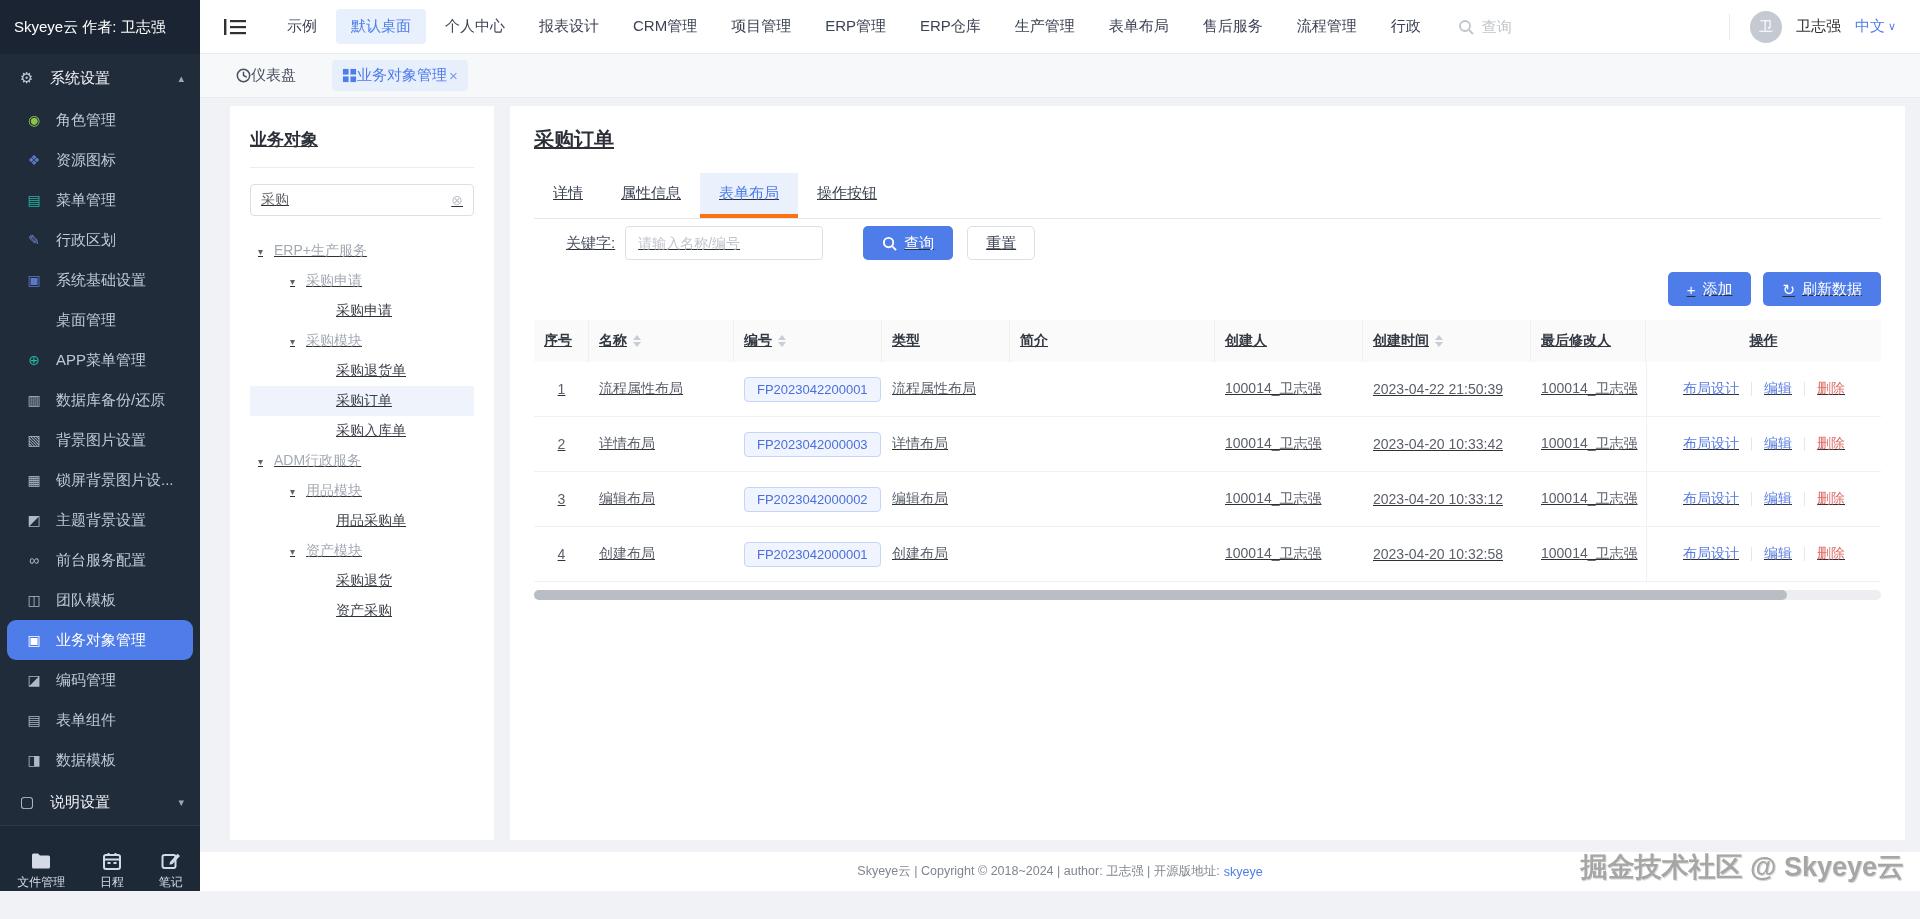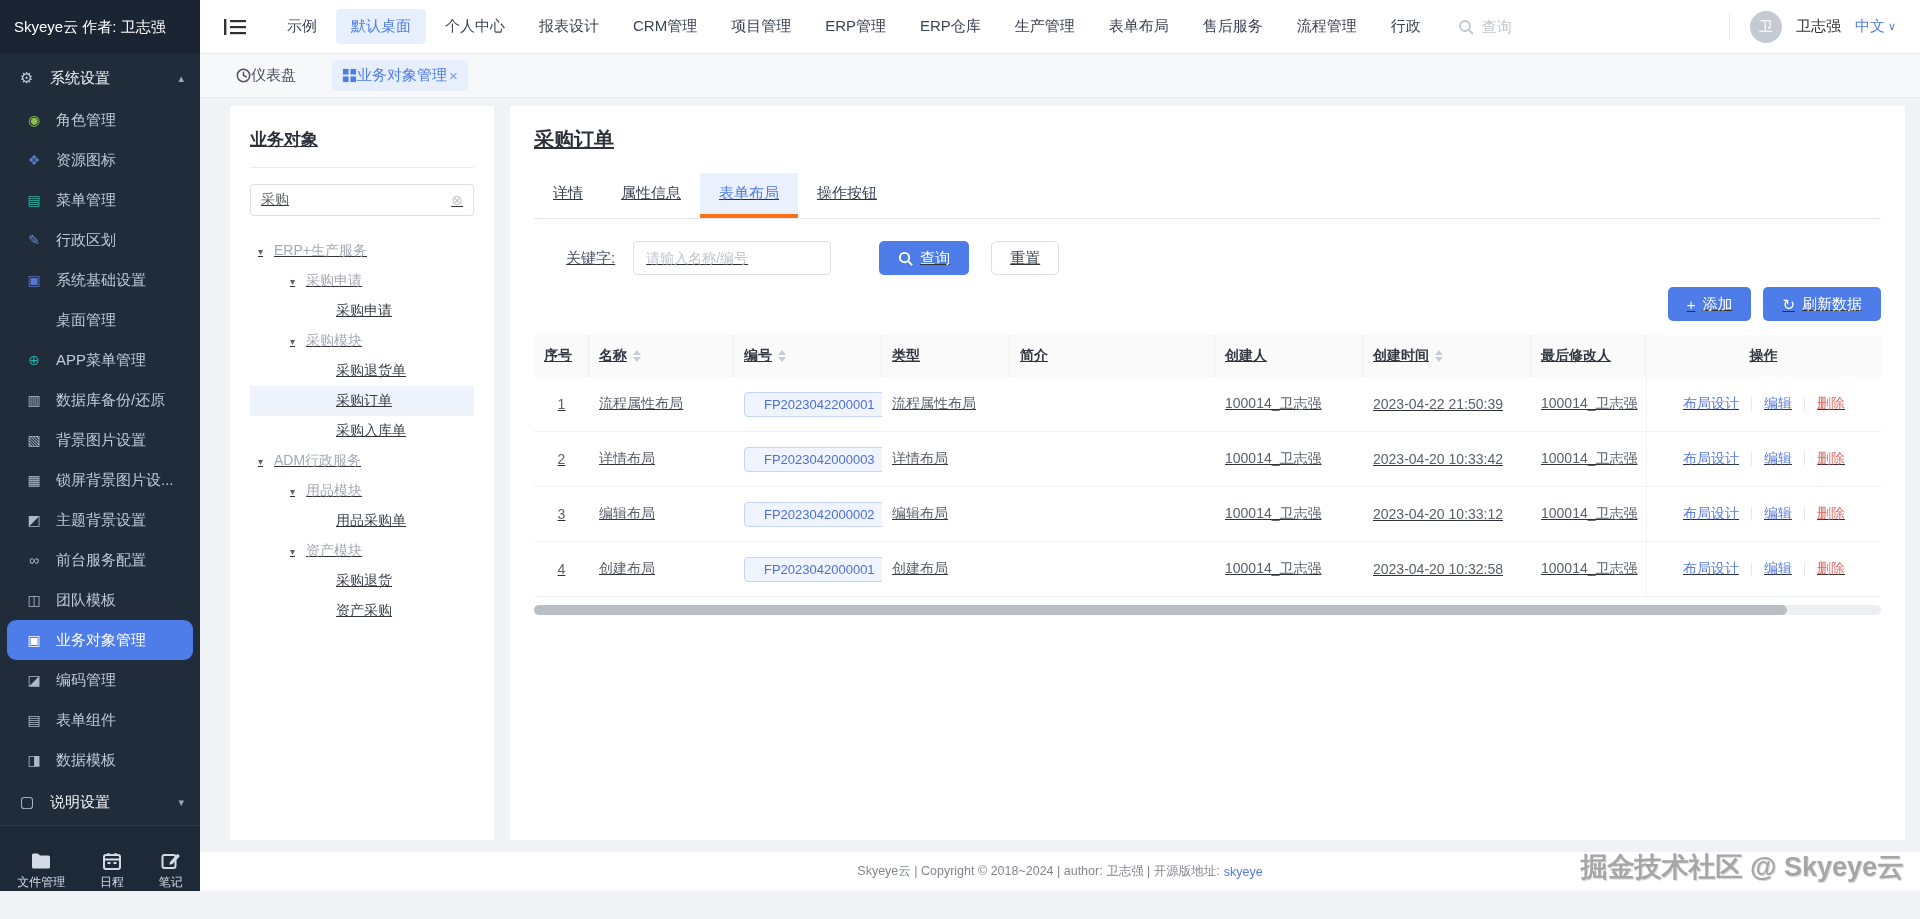--- a/index.html
+++ b/index.html
@@ -66,21 +66,21 @@
   .tnode.lv1 { padding-left:40px; }
   .tnode.lv2 { padding-left:86px; }
   .tnode.selected { background:#eef3fc; }
 
   
   .panel-right { flex:1; padding:20px 24px; overflow:hidden; display:flex; flex-direction:column; min-width:0; }
   .rp-title { font-size:20px; font-weight:bold; color:#2b2f38; }
   .rp-tabs { display:flex; margin-top:20px; border-bottom:1px solid #e4e7ed; }
   .rp-tab { padding:11px 19px; font-size:15px; color:#3c4353; cursor:pointer; position:relative; }
   .rp-tab.active { color:#4e7ce8; background:#eaf1fd; border-bottom:4px solid #f97316; }
-  .filter-row { margin-top:22px; display:flex; align-items:center;gap:8px; }
+  .filter-row { margin-top:7px; display:flex; align-items:center; }
   .filter-label { font-size:15px; color:#4a5160; margin-left:32px; margin-right:10px; }
   .filter-input { width:198px; height:34px; border:1px solid #dcdfe6; border-radius:4px; padding:0 12px; font-size:14px; color:#606266; outline:none; }
   .filter-input::placeholder { color:#c0c4cc; }
   .btn { height:34px; border-radius:5px; font-size:15px; display:inline-flex; align-items:center; justify-content:center; cursor:pointer; border:1px solid transparent; padding:0 18px; gap:7px; }
   .btn-primary { background:#4e7ce8; color:#fff; }
   .btn-plain { background:#fff; color:#3c4353; border-color:#dcdfe6; }
   .btn-search { margin-left:40px; }
   .btn-reset { margin-left:14px; }
   .btn .bicon { font-size:15px; line-height:1; }
   .action-row { display:flex; justify-content:flex-end; gap:12px; margin-top:12px; }
@@ -96,21 +96,21 @@
   .c-name{width:145px;flex-shrink:0}
   .c-code{width:148px;flex-shrink:0}
   .c-type{width:128px;flex-shrink:0}
   .c-desc{width:205px;flex-shrink:0}
   .c-creator{width:148px;flex-shrink:0}
   .c-ctime{width:168px;flex-shrink:0}
   .c-modifier{width:115px;flex-shrink:0}
   .c-ops{flex:1;display:flex;align-items:center;justify-content:center;gap:0}
   .trow .c-ops { border-left:1px solid #f0f1f4; height:100%; }
   .thead .c-ops { justify-content:center; }
-  .tag { display:inline-block; border:1px solid #c5d4f7; background:#f0f4ff; color:#4a6fdc; border-radius:4px; padding:4px 19px; font-size:13px; }
+  .tag { display:inline-block; border:1px solid #c5d4f7; background:#f0f4ff; color:#4a6fdc; border-radius:4px; padding:4px 12px; font-size:13px; }
   .op-link { font-size:14px; color:#5a7de0; cursor:pointer; padding:0 12px; }
   .op-link.danger { color:#dd6b66; }
   .op-sep { width:1px; height:14px; background:#e4e7ed; }
   .sort { display:inline-flex; flex-direction:column; gap:2px; cursor:pointer; }
   .sort i { width:0; height:0; border-left:4px solid transparent; border-right:4px solid transparent; display:block; }
   .sort .up { border-bottom:5px solid #c8ccd4; }
   .sort .down { border-top:5px solid #c8ccd4; }
   .hscroll { margin-top:8px; height:10px; background:#eceef1; border-radius:5px; position:relative; }
   .hscroll .thumb { position:absolute; left:0; top:0; height:10px; width:93%; background:#b9bdc4; border-radius:5px; cursor:pointer; }
 

